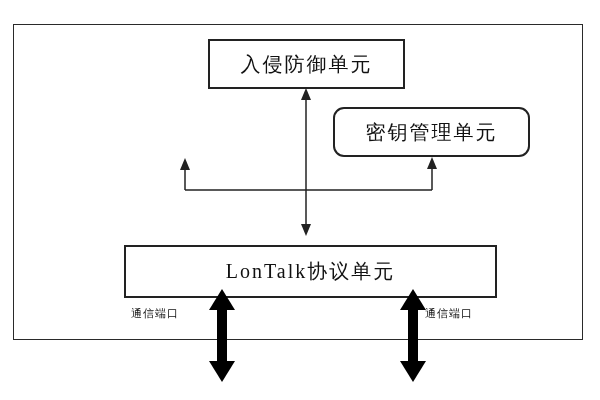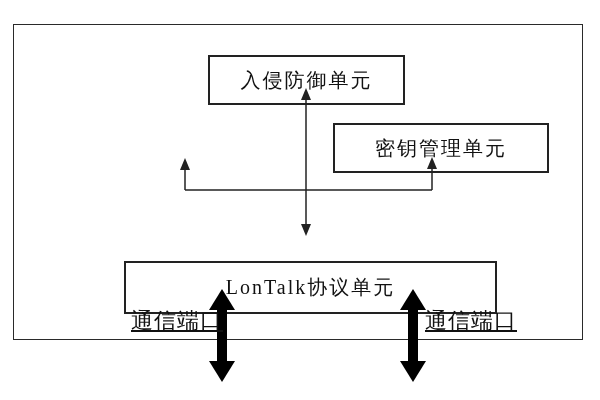--- a/index.html
+++ b/index.html
@@ -31,38 +31,36 @@
     position: absolute;
     border: 2px solid #222222;
     background: #ffffff;
     box-sizing: border-box;
     display: flex;
     align-items: center;
     justify-content: center;
     font-size: 20px;
     letter-spacing: 2px;
     white-space: nowrap;
-    margin-top: 16px;
   }
   .box-ips     { left: 208px; top: 39px;  width: 197px; height: 50px; }
   .box-update  { left: 88px;  top: 108px; width: 195px; height: 49px; }
-  .box-key     { left: 333px; top: 107px; width: 216px; height: 50px; }
+  .box-key     { left: 333px; top: 107px; width: 197px; height: 50px; border-radius: 11px; }
   .box-lontalk { left: 124px; top: 245px; width: 373px; height: 53px; }
   svg.connectors {
     position: absolute;
     left: 0; top: 0;
     width: 600px; height: 400px;
     pointer-events: none;
   }
   .port-label {
     position: absolute;
-    font-size: 22px;
+    font-size: 11px;
     letter-spacing: 1px;
     white-space: nowrap;
-    text-decoration: underline;
   }
   .port-left  { left: 131px; top: 306px; }
   .port-right { left: 425px; top: 306px; }
 </style>
 </head>
 <body>
 
 <div class="canvas">
 
   <div class="outer-box"></div>

